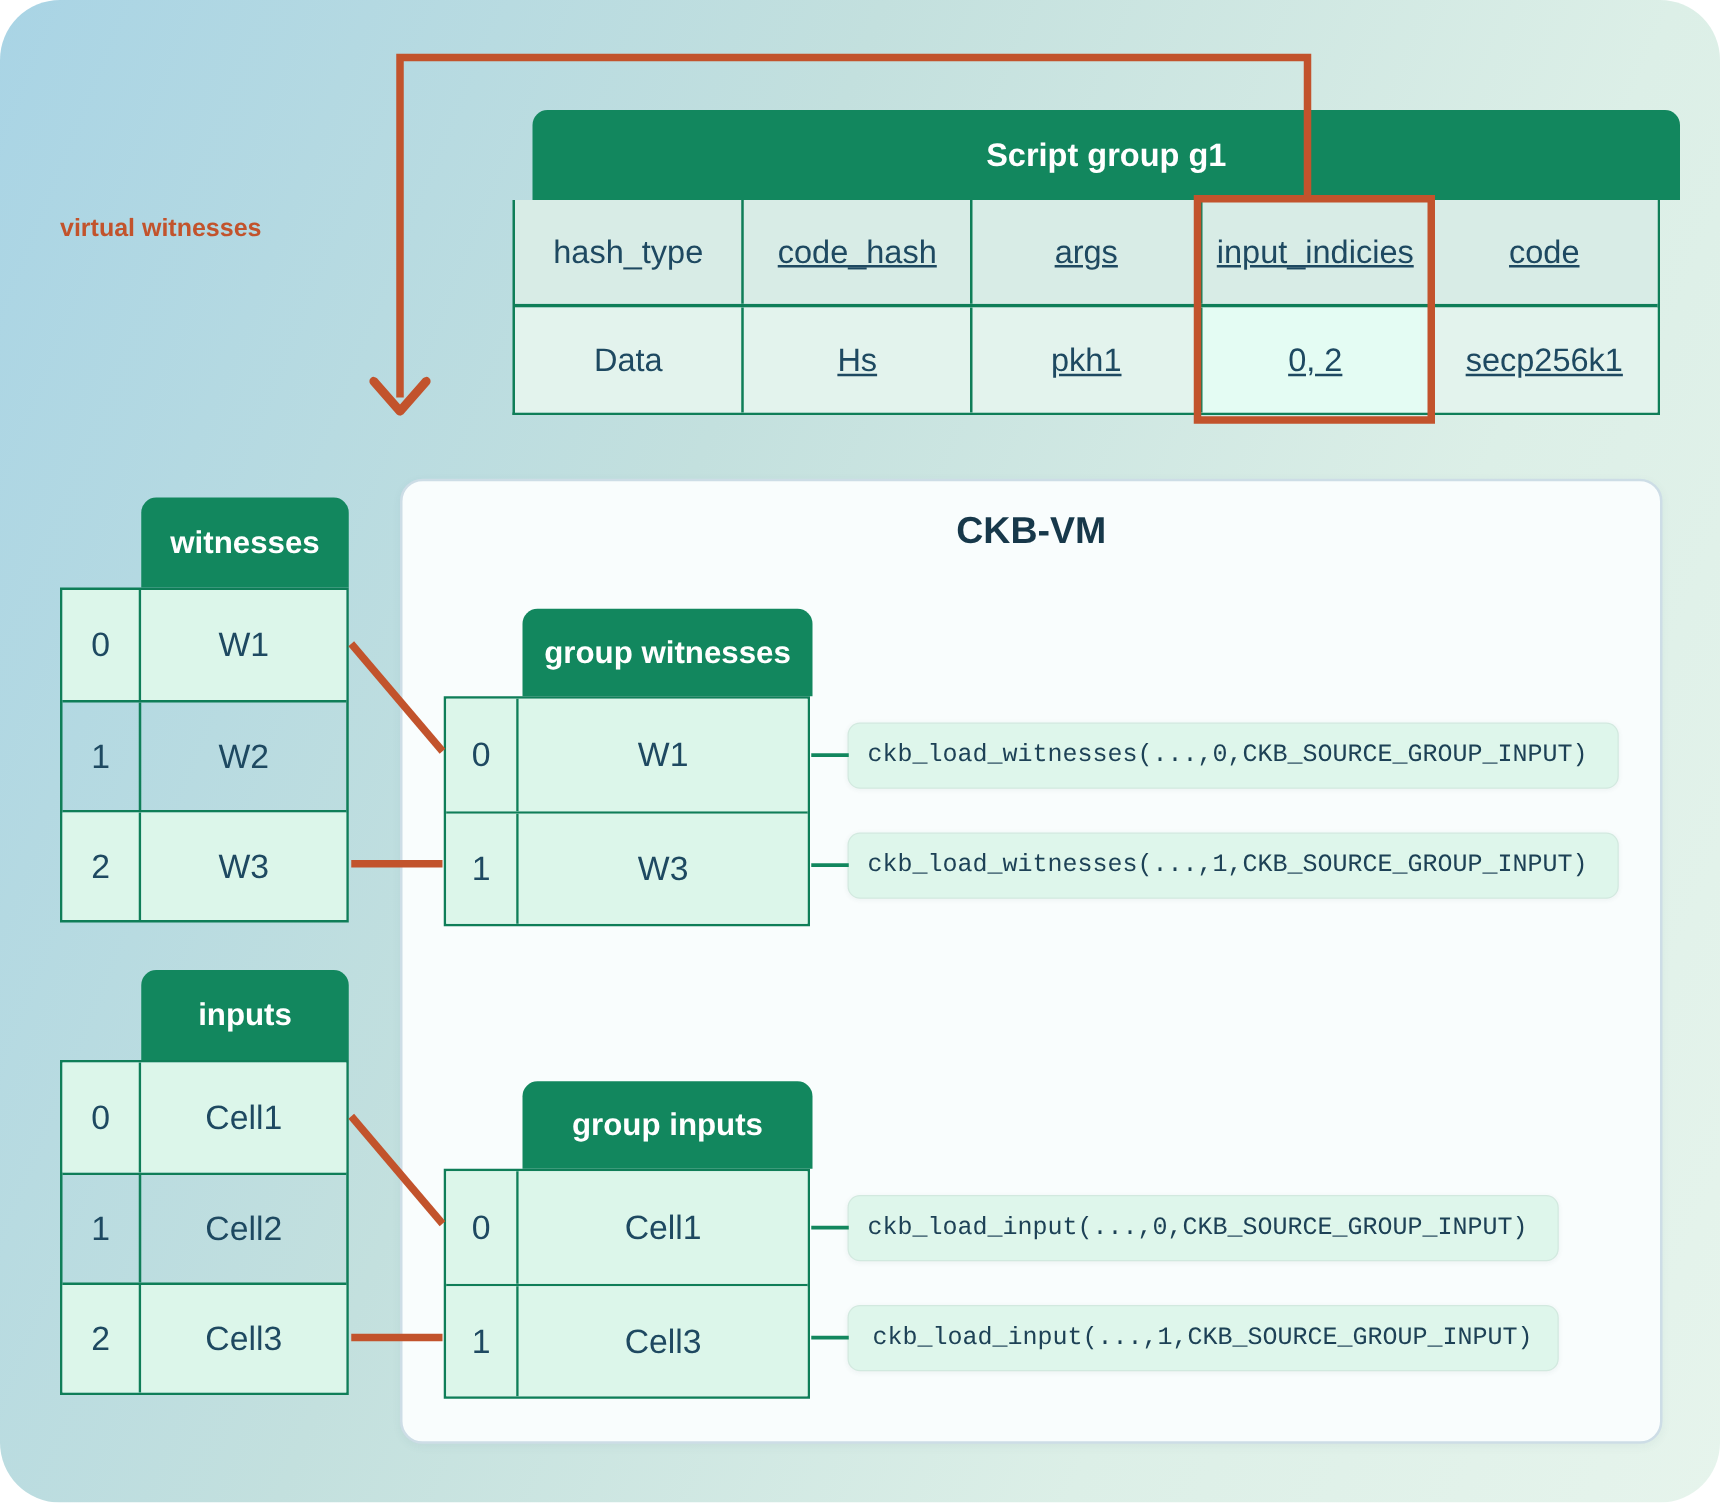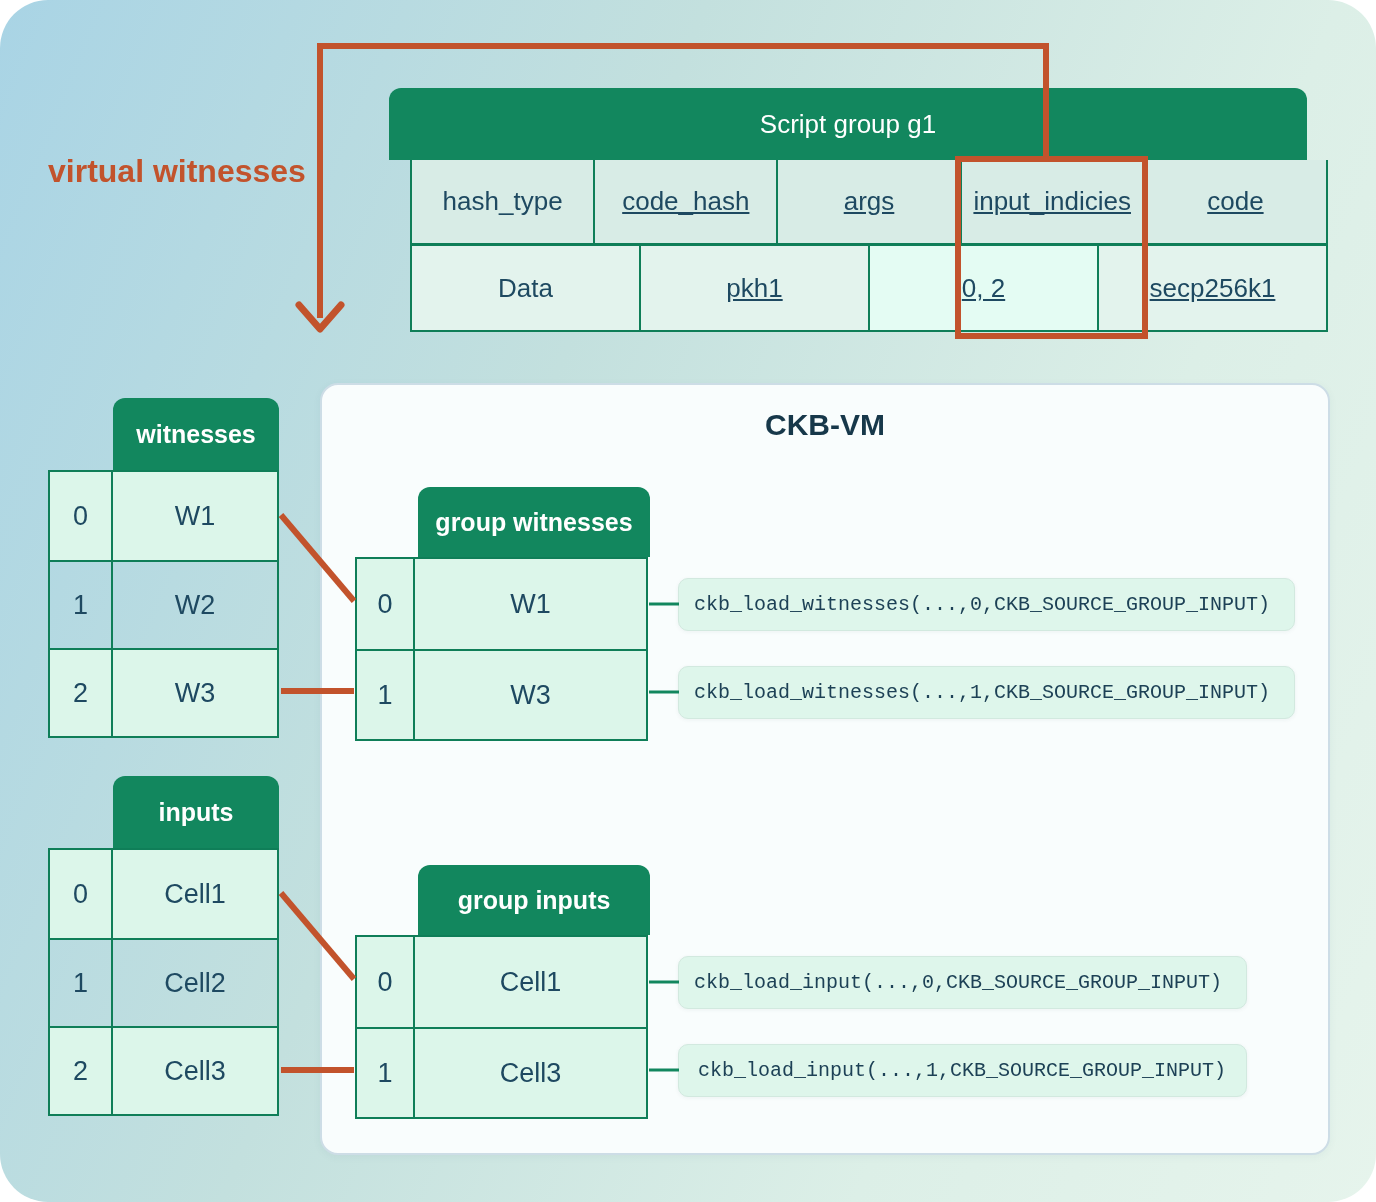--- a/index.html
+++ b/index.html
@@ -33,22 +33,22 @@
   .tbl{position:absolute;border:2px solid var(--bgreen);z-index:3;}
   .row{display:flex;height:88px;}
   .row + .row{border-top:2px solid var(--bgreen);}
   .cell{display:flex;align-items:center;justify-content:center;
         font-size:27px;color:var(--navy);background:var(--mint);}
   .cell.idx{width:63px;border-right:2px solid var(--bgreen);}
   .cell.val{flex:1;}
   .row.skip .cell{background:transparent;}
   
   .sg-title{
-    position:absolute;left:389px;top:88px;width:918px;height:72px;
-    background:var(--green);border-radius:12px 12px 0 0;color:#fff;font-weight:400;
+    position:absolute;left:426px;top:88px;width:918px;height:72px;
+    background:var(--green);border-radius:12px 12px 0 0;color:#fff;font-weight:700;
     font-size:26px;display:flex;align-items:center;justify-content:center;z-index:3;
   }
   .sg-grid{
     position:absolute;left:410px;top:160px;width:918px;z-index:3;
     border:2px solid var(--bgreen);border-top:none;
   }
   .sg-row{display:flex;}
   .sg-row.data{border-top:3px solid var(--bgreen);}
   .sg-cell{flex:1;display:flex;align-items:center;justify-content:center;
            font-size:26px;color:var(--navy);}
@@ -56,22 +56,22 @@
   .sg-row.head .sg-cell{height:83px;background:var(--head-cell);}
   .sg-row.data .sg-cell{height:84px;background:var(--data-cell);}
   .sg-row.data .sg-cell.hi{background:var(--mint-hi);}
   
   .col-highlight{
     position:absolute;left:955px;top:156px;width:193px;height:183px;
     border:6px solid var(--orange);z-index:5;
   }
   
   .map-label{
-    position:absolute;left:48px;top:148px;z-index:3;
-    color:var(--orange);font-weight:700;font-size:32px;line-height:47px;
+    position:absolute;left:48px;top:160px;z-index:3;
+    color:var(--orange);font-weight:700;font-size:20px;line-height:47px;
   }
   
   .vm-panel{
     position:absolute;left:320px;top:383px;width:1010px;height:772px;z-index:1;
     background:var(--panel-bg);border:2px solid var(--panel-border);border-radius:18px;
     box-shadow:0 2px 8px rgba(40,80,90,.05);
   }
   .vm-title{
     position:absolute;left:320px;top:408px;width:1010px;z-index:3;text-align:center;
     color:var(--navy-dark);font-weight:700;font-size:30px;
@@ -102,20 +102,21 @@
   <div class="sg-grid">
     <div class="sg-row head">
       <div class="sg-cell">hash_type</div>
       <div class="sg-cell">code_hash</div>
       <div class="sg-cell">args</div>
       <div class="sg-cell">input_indicies</div>
       <div class="sg-cell">code</div>
     </div>
     <div class="sg-row data">
       <div class="sg-cell">Data</div>
+      <div class="sg-cell">Hs</div>
       <div class="sg-cell">pkh1</div>
       <div class="sg-cell hi">0, 2</div>
       <div class="sg-cell">secp256k1</div>
     </div>
   </div>
   <div class="col-highlight"></div>
 
   <div class="tab" style="left:113px;top:398px;width:166px;height:72px;">witnesses</div>
   <div class="tbl" style="left:48px;top:470px;width:231px;">
     <div class="row">

